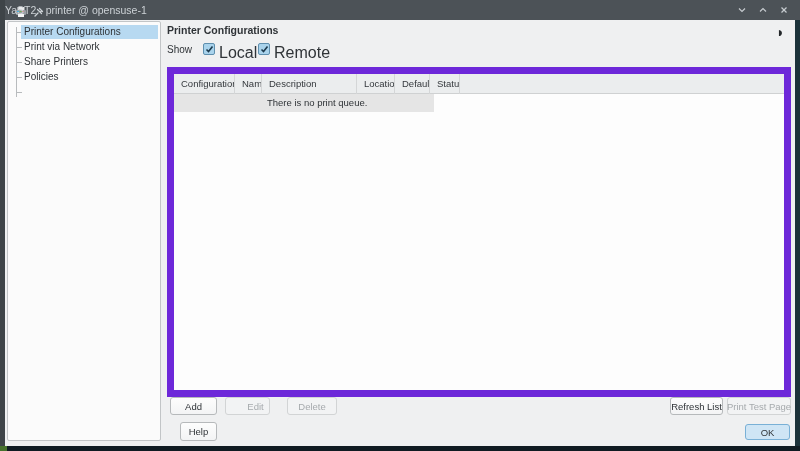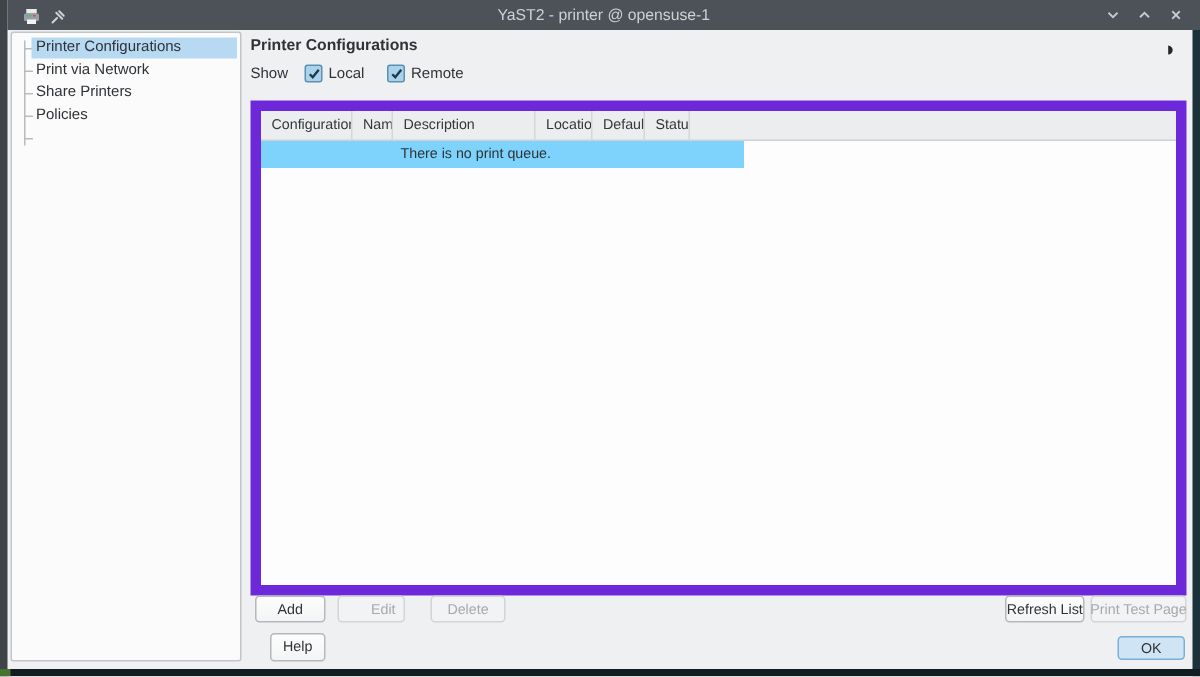--- a/index.html
+++ b/index.html
@@ -10,52 +10,52 @@
   
   .left-strip  { position:absolute; left:0; top:0; width:5px; height:451px; background:#3e4448; }
   .right-strip { position:absolute; left:795px; top:20px; width:5px; height:431px; background:#1c323a; }
   .bottom-bar  { position:absolute; left:0; top:446px; width:800px; height:5px; background:#101b22; }
   .green-corner{ position:absolute; left:0; top:446px; width:7px; height:5px; background:#47722d; }
 
   
   .titlebar { position:absolute; left:5px; top:0; width:795px; height:20px; background:#4c5257; }
   .titlebar .app-icons { position:absolute; left:10px; top:4px; display:flex; gap:6px; }
   .titlebar .title { position:absolute; left:0; right:0; top:0; height:16px; line-height:20px;
-                     text-align:center; font-size:10.5px; color:#ccd1d5; }
+                     font-size:10.5px; color:#ccd1d5; }
   .win-controls { position:absolute; right:10px; top:4px; display:flex; gap:9px; }
   .win-controls .wc { width:12px; height:12px; display:flex; align-items:center; justify-content:center; cursor:pointer; }
 
   
   .sidebar { position:absolute; left:7px; top:21px; width:154px; height:420px;
              background:#fbfbfb; border:1px solid #c2c5c7; border-radius:2px; }
   .tree-vline { position:absolute; left:8px; top:5px; width:1px; height:70px; background:#b8bbbd; }
   .tree-item { position:absolute; left:0; width:100%; height:15px; font-size:10px; cursor:pointer; }
   .tree-item .dash { position:absolute; left:8px; top:7px; width:6px; height:1px; background:#b8bbbd; }
   .tree-item .row-label { position:absolute; left:13px; top:0; right:2px; height:14px;
                           line-height:14px; padding-left:3px; white-space:nowrap; overflow:hidden; }
   .tree-item.selected .row-label { background:#b7d9f1; }
 
   
   .heading { position:absolute; left:167px; top:24px; font-size:10.5px; font-weight:bold; }
   .show-label { position:absolute; left:167px; top:44px; font-size:10px; }
-  .cb-label { position:absolute; top:44px; font-size:10px; }
+  .cb-label { position:absolute; top:44px; font-size:16px; }
   .checkbox { position:absolute; top:43px; width:12px; height:12px; background:#a9d3ec;
               border:1px solid #5f8fae; border-radius:2px; display:flex; align-items:center;
               justify-content:center; cursor:pointer; }
   .moon { position:absolute; left:776px; top:25px; font-size:14px; line-height:14px; color:#23272a; }
 
   
   .table { position:absolute; left:167px; top:67px; width:624px; height:330px;
            background:#fdfdfd; border:7px solid #6d28d9; }
   .thead { position:absolute; left:0; top:0; width:100%; height:20px; background:#ebedee;
            border-bottom:1px solid #cfd1d2; display:flex; }
   .th { height:20px; line-height:19px; font-size:9.5px; color:#34383c; padding-left:7px;
         border-right:1px solid #d4d6d7; white-space:nowrap; overflow:hidden; cursor:pointer; }
   .th.stretch { flex:1; border-right:none; }
-  .empty-row { position:absolute; left:0; top:20px; width:322px; height:18px; background:#7dd3fc; cursor:pointer; }
+  .empty-row { position:absolute; left:0; top:20px; width:260px; height:18px; background:#e5e5e5; cursor:pointer; }
   .empty-row .msg { position:absolute; left:93px; top:0; height:18px; line-height:18px;
                     font-size:9.5px; white-space:nowrap; }
 
   
   .btn { position:absolute; height:18px; border:1px solid #b6b9bb; border-radius:3px;
          background:linear-gradient(#fdfdfd,#f3f4f5); font-size:9.5px; color:#2f3337;
          display:flex; align-items:center; justify-content:center; cursor:pointer; white-space:nowrap; }
   .btn.disabled { border-color:#d2d4d5; background:#f2f3f4; color:#a6aaad; cursor:default; }
   .btn-add    { left:170px; top:397px; width:47px;text-align:right; }
   .btn-edit   { left:225px; top:397px; width:45px;padding-left:16px; }

